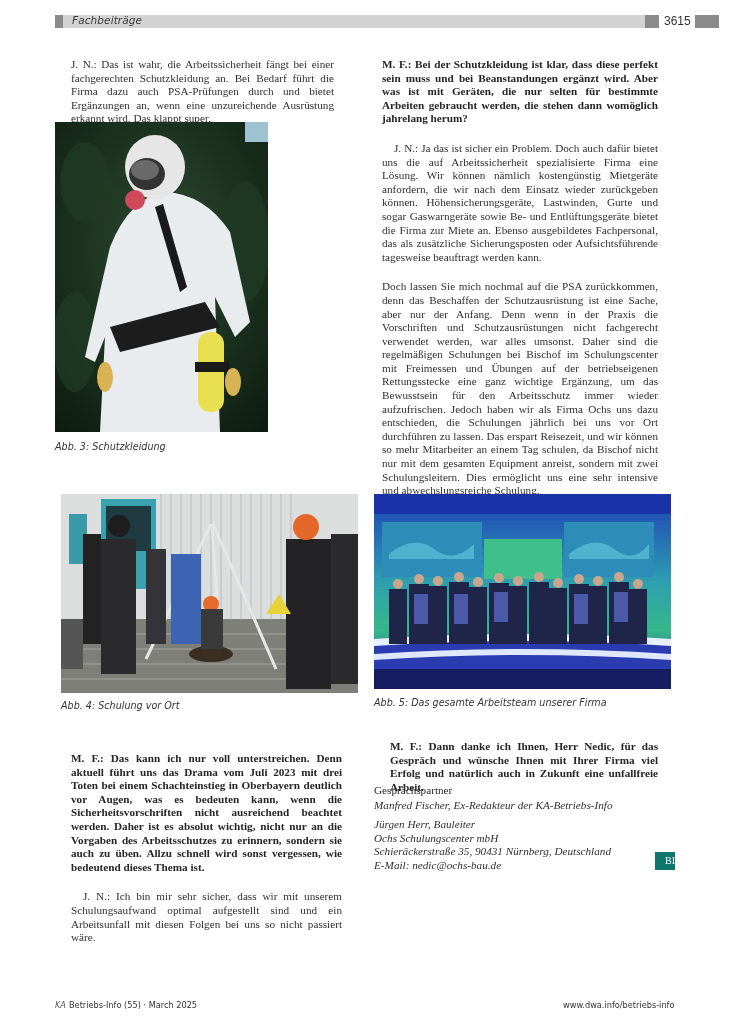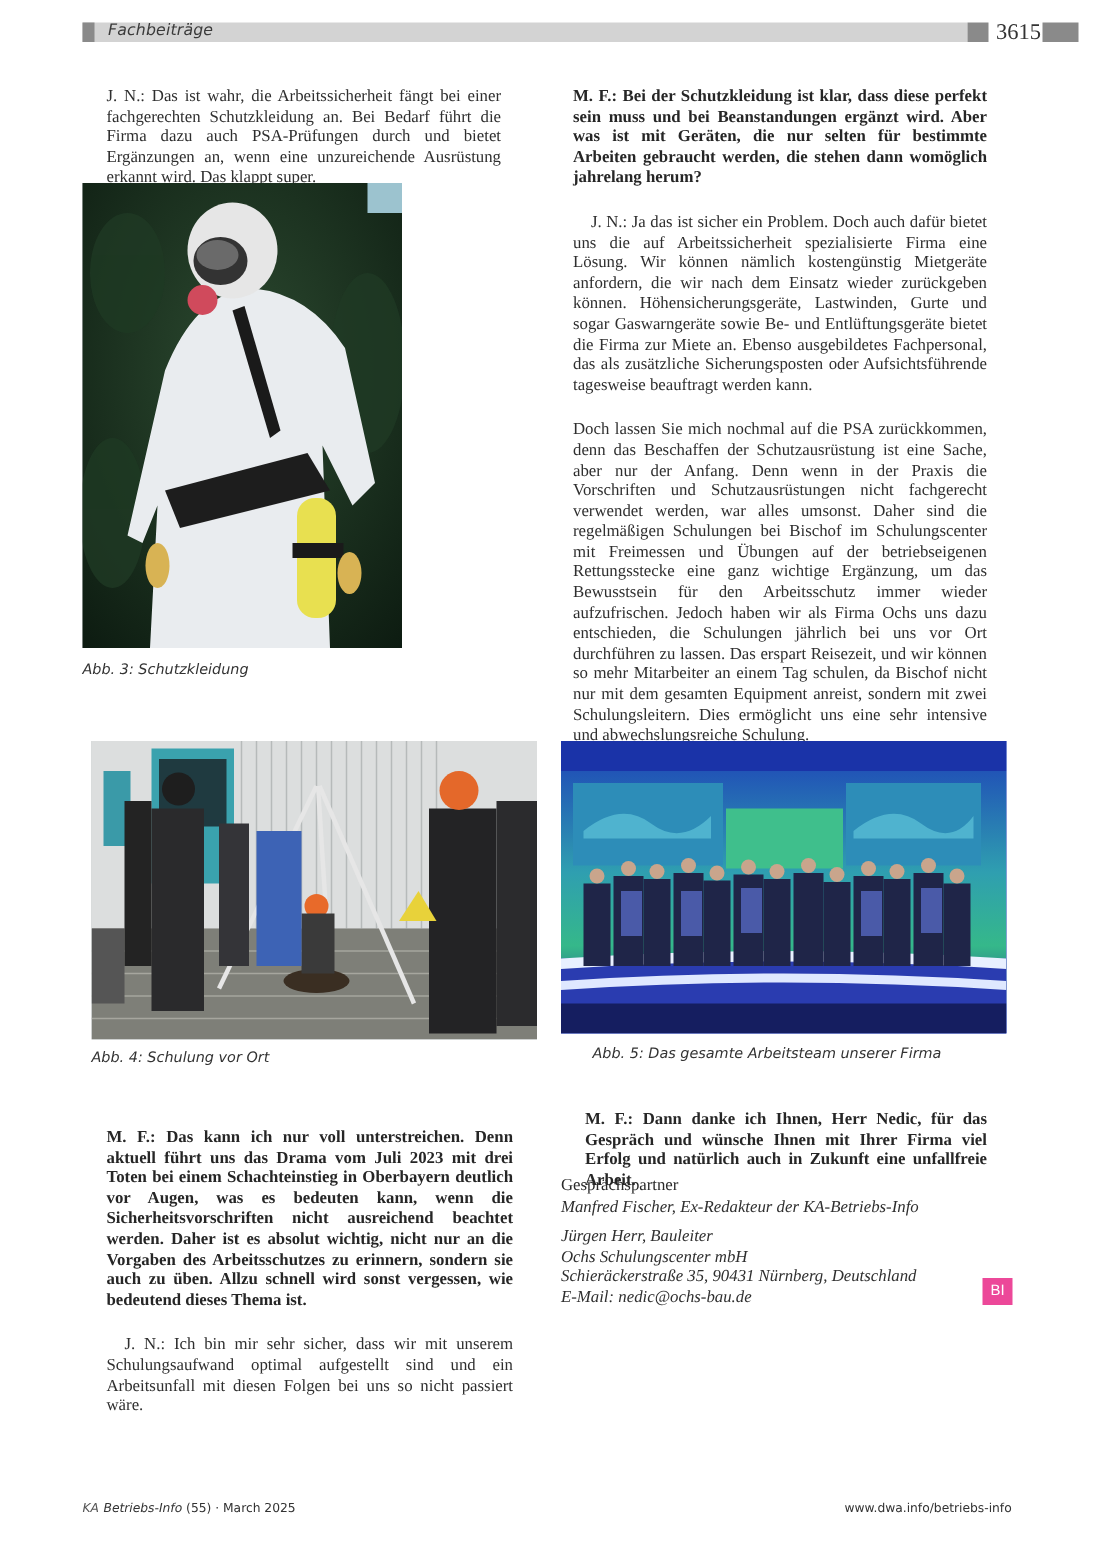--- a/index.html
+++ b/index.html
@@ -5,21 +5,21 @@
   * { margin:0; padding:0; box-sizing:border-box; }
   html, body { width:730px; height:1030px; background:#ffffff; overflow:hidden; }
   body { position:relative; font-family:"DejaVu Serif","Liberation Serif",serif; color:#2b2b2b; }
 
   
   .hdr { position:absolute; top:15px; left:55px; width:662px; height:13px;padding-left:16px; }
   .hdr-bar { position:absolute; left:0; top:0; width:590px; height:13px; background:#d3d3d3; }
   .hdr-lmark { position:absolute; left:0; top:0; width:8px; height:13px; background:#8a8a8a; }
   .hdr-title { position:absolute; left:17px; top:-1px; font-family:"DejaVu Sans","Liberation Sans",sans-serif; font-style:italic; font-size:10.5px; color:#3a3a3a; letter-spacing:0.1px; }
   .hdr-rmark1 { position:absolute; left:590px; top:0; width:14px; height:13px; background:#8a8a8a; }
-  .hdr-page { position:absolute; left:609px; top:-1px; font-family:Liberation Serif, serif; font-size:15px; color:#333; }
+  .hdr-page { position:absolute; left:609px; top:-1px; font-family:Liberation Sans, sans-serif; font-size:12px; color:#333; }
   .hdr-rmark2 { position:absolute; left:640px; top:0; width:24px; height:13px; background:#8a8a8a; }
 
   
   .txt { position:absolute; font-family:"Liberation Serif","DejaVu Serif",serif; font-size:11.2px; line-height:13.6px; color:#2f2f2f; text-align:justify; hyphens:manual; }
   .txt p { margin:16px; }
   .txt .ind { text-indent:12px; }
   .bold { font-weight:bold; color:#262626; }
   .it { font-style:italic; }
 
   
@@ -27,25 +27,25 @@
   .caption { position:absolute; font-family:"DejaVu Sans","Liberation Sans",sans-serif; font-style:italic; font-size:9.6px; color:#333; }
 
   
   #fig3 { left:55px; top:122px; width:213px; height:310px; background:#13221a; }
   
   #fig4 { left:61px; top:494px; width:297px; height:199px; background:#b9bdbd; }
   
   #fig5 { left:374px; top:494px; width:297px; height:195px; background:#2140b8; }
 
   .gp-label { position:absolute; font-family:"Liberation Serif","DejaVu Serif",serif; font-weight:normal; font-size:11.2px; color:#2a2a2a; }
-  .bi-badge { position:absolute; left:655px; top:852px; width:20px; height:18px; background:#ec4899; color:#fff; font-family:Liberation Sans, sans-serif; font-size:10px; line-height:18px; text-align:center; }
+  .bi-badge { position:absolute; left:655px; top:852px; width:20px; height:18px; background:#0f766e; color:#fff; font-family:Liberation Serif, serif; font-size:10px; line-height:18px; text-align:right; }
 
   .footer-left { position:absolute; left:55px; top:1000px; font-family:"DejaVu Sans","Liberation Sans",sans-serif; font-size:8.2px; color:#333; }
   .footer-left .ka { font-style:italic; color:#555; margin-right:3px; }
-  .footer-left .bi { font-style:italic; }
+  .footer-left .bi { }
   .footer-right { position:absolute; left:563px; top:1000px; font-family:"DejaVu Sans","Liberation Sans",sans-serif; font-size:8.2px; color:#333; }
 </style>
 </head>
 <body>
 
 <div class="hdr">
   <div class="hdr-bar"></div>
   <div class="hdr-lmark"></div>
   <span class="hdr-title">Fachbeiträge</span>
   <div class="hdr-rmark1"></div>
@@ -211,21 +211,21 @@
       <circle cx="144" cy="87" r="5"></circle>
         <circle cx="165" cy="83" r="5"></circle>
         <circle cx="184" cy="89" r="5"></circle>
       <circle cx="205" cy="85" r="5"></circle>
         <circle cx="224" cy="87" r="5"></circle>
         <circle cx="245" cy="83" r="5"></circle>
       <circle cx="264" cy="90" r="5"></circle>
     </g>
   </svg>
 </div>
-<span class="caption" style="left:374px; top:697px;margin-left:21px;">Abb. 5: Das gesamte Arbeitsteam unserer Firma</span>
+<span class="caption" style="left:374px; top:697px;">Abb. 5: Das gesamte Arbeitsteam unserer Firma</span>
 
 <div class="txt" style="left:55px; top:736px; width:303px;">
   <p class="bold">M. F.: Das kann ich nur voll unterstreichen. Denn aktuell führt uns das Drama vom Juli 2023 mit drei Toten bei einem Schachteinstieg in Oberbayern deutlich vor Augen, was es bedeuten kann, wenn die Sicherheitsvorschriften nicht ausreichend beachtet werden. Daher ist es absolut wichtig, nicht nur an die Vorgaben des Arbeitsschutzes zu erinnern, sondern sie auch zu üben. Allzu schnell wird sonst vergessen, wie bedeutend dieses Thema ist.</p>
   <p class="ind">J. N.: Ich bin mir sehr sicher, dass wir mit unserem Schulungsaufwand optimal aufgestellt sind und ein Arbeitsunfall mit diesen Folgen bei uns so nicht passiert wäre.</p>
 </div>
 
 <div class="txt" style="left:374px; top:724px; width:300px;">
   <p class="bold">M. F.: Dann danke ich Ihnen, Herr Nedic, für das Gespräch und wünsche Ihnen mit Ihrer Firma viel Erfolg und natürlich auch in Zukunft eine unfallfreie Arbeit.</p>
 </div>
 <span class="gp-label" style="left:374px; top:784px;">Gesprächspartner</span>

